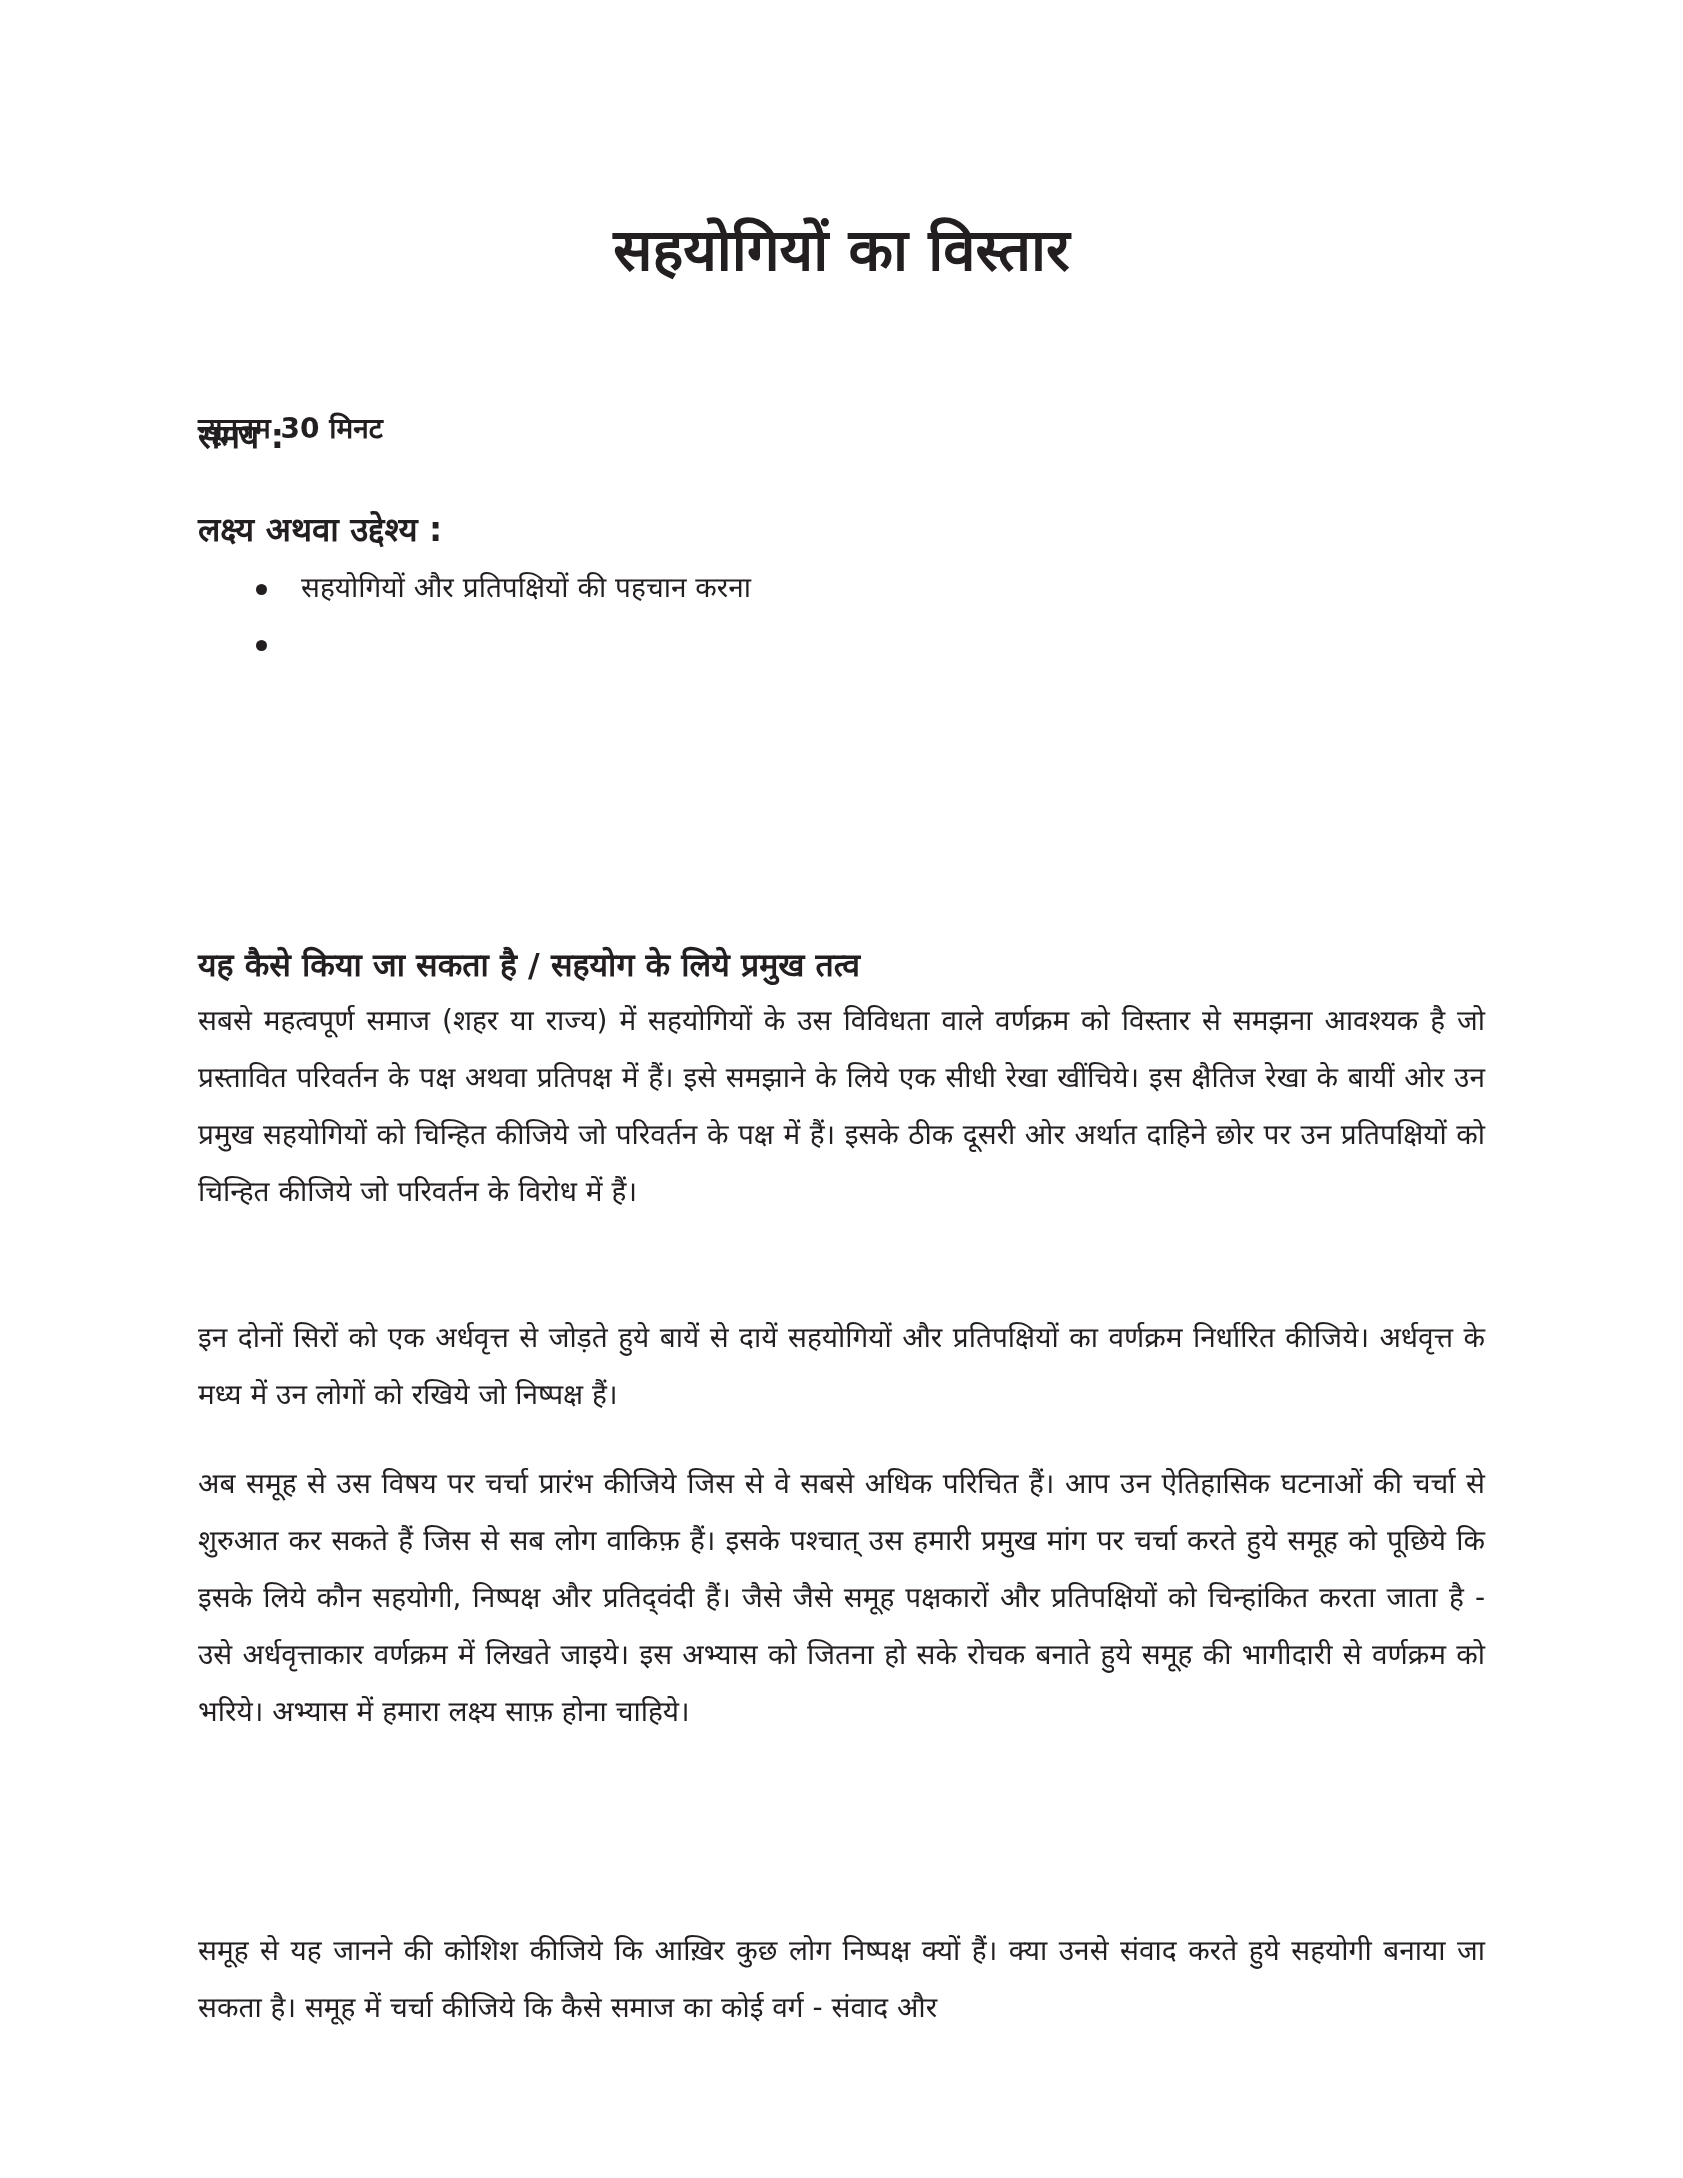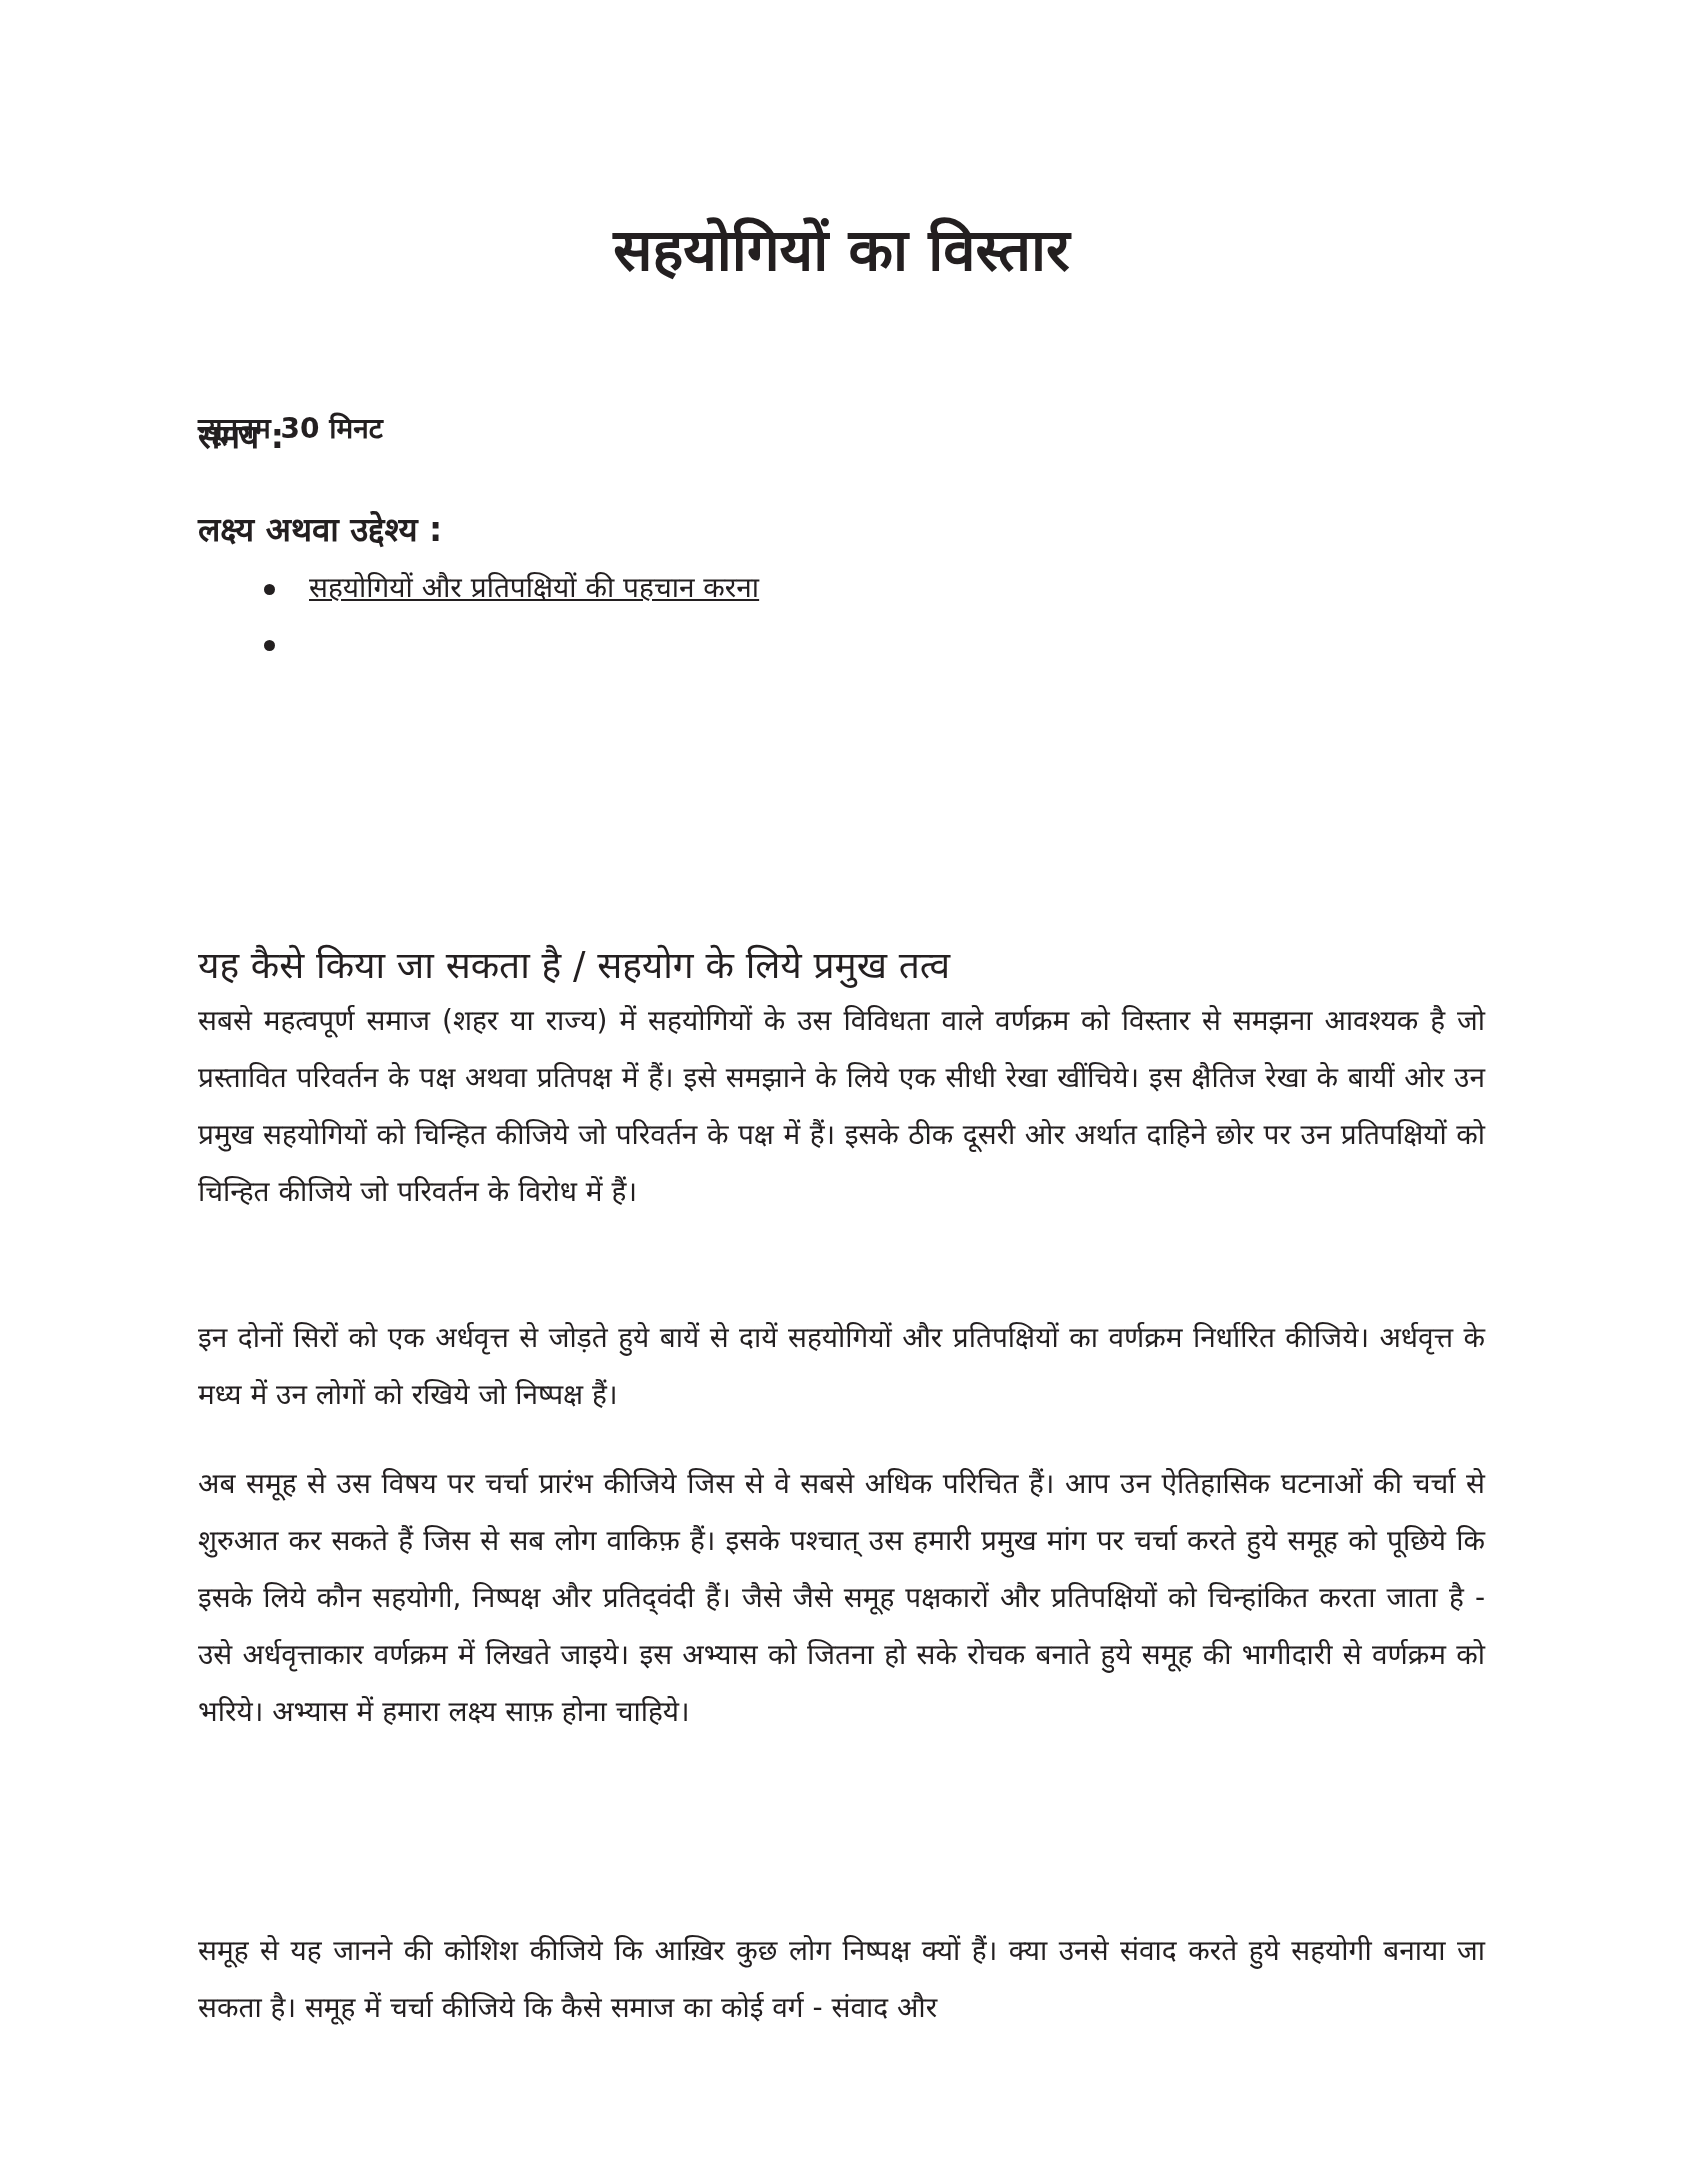--- a/index.html
+++ b/index.html
@@ -43,27 +43,26 @@
     .value {
       position: absolute;
       left: 0;
       font-size: 28px;
       line-height: 50px;
       margin: 0;
       font-weight: bold;
     }
     .objectives {
       position: absolute;
-      left: 16px;
+      left: 8px;
       top: 560px;
       width: 1287px;
       margin: 0;
       padding: 0;
       list-style: none;
-      text-decoration: underline;
     }
     .objectives li {
       position: relative;
       padding-left: 95px;
       font-size: 28px;
       line-height: 56px;
       width: 1158px;
     }
     .objectives li .bullet {
       position: absolute;
@@ -71,22 +70,22 @@
       top: 24px;
       width: 11px;
       height: 11px;
       border-radius: 50%;
       background: #231f20;
     }
     .section-heading {
       position: absolute;
       left: 0;
       top: 936px;
-      font-size: 37px;
-      font-weight: normal;
+      font-size: 32px;
+      font-weight: bold;
       line-height: 59px;
       margin: 0;
     }
     .para {
       position: absolute;
       left: 0;
       width: 1287px;
       font-size: 28px;
       line-height: 57px;
       text-align: justify;

